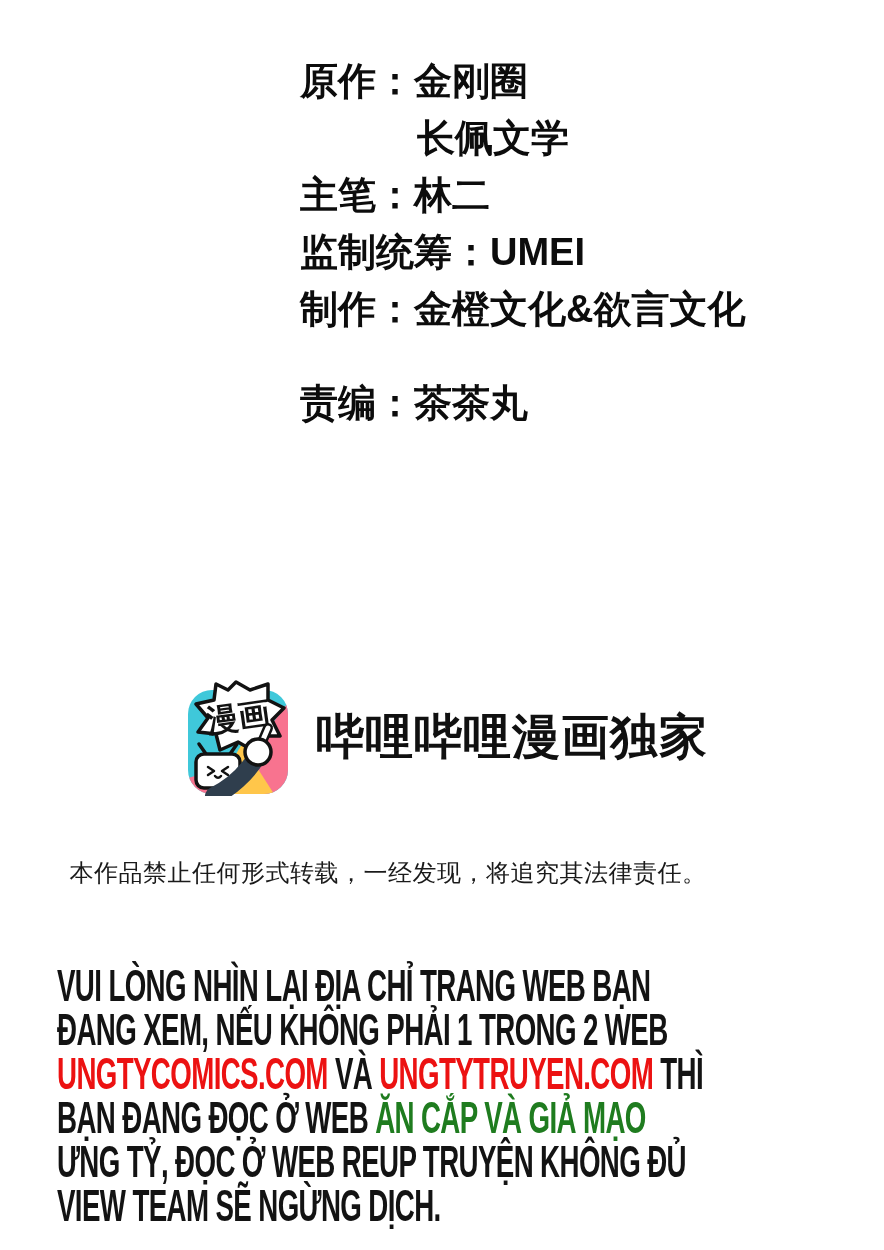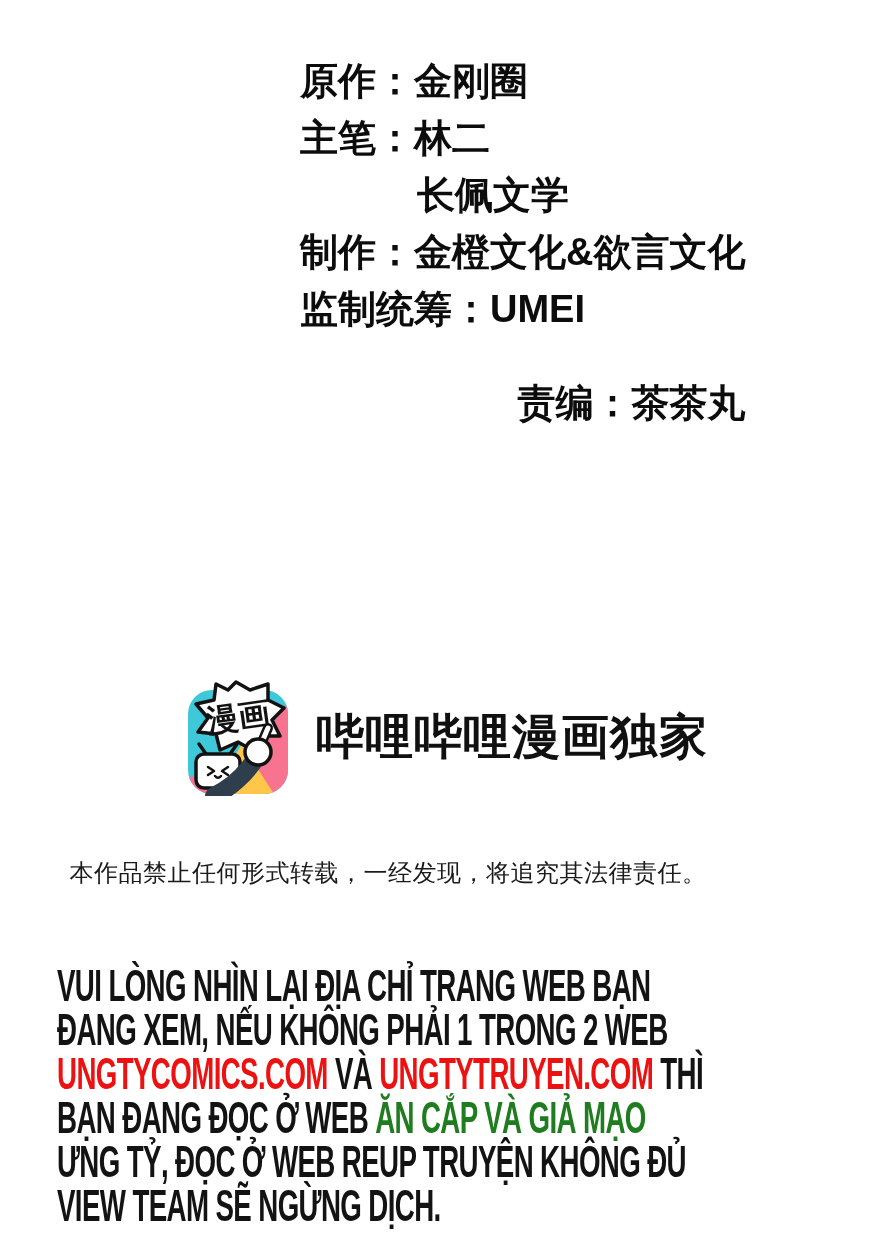--- a/index.html
+++ b/index.html
@@ -11,21 +11,21 @@
   .page{position:absolute;inset:0;background:#ffffff;}
 
   
   .credits{
     position:absolute;left:300px;top:8px;
     color:#0c0c0c;font-weight:700;font-size:38px;line-height:57px;
     white-space:nowrap;
     margin-top:45px;
   }
   .credit-line.indent{padding-left:117px;}
-  .credit-line.editor{margin-top:37px;text-align:right;}
+  .credit-line.editor{margin-top:37px;}
 
   
   .publisher{
     position:absolute;left:186px;top:678px;
     display:flex;align-items:center;gap:26px;
   }
   .app-icon{width:104px;height:118px;display:block;}
   .app-icon text{font-family:"Liberation Sans","DejaVu Sans",sans-serif;}
   .publisher-text{
     font-size:48px;font-weight:700;color:#101010;letter-spacing:1px;
@@ -46,24 +46,24 @@
     transform:scaleX(0.63);transform-origin:0 50%;
   }
 </style>
 </head>
 <body>
 
 <div class="page">
 
   <div class="credits">
     <div class="credit-line"><span>原作：</span><span>金刚圈</span></div>
+    <div class="credit-line indent"><span>长佩文学</span></div>
     <div class="credit-line"><span>主笔：</span><span>林二</span></div>
-    <div class="credit-line indent"><span>长佩文学</span></div>
+    <div class="credit-line"><span>监制统筹：</span><span>UMEI</span></div>
     <div class="credit-line"><span>制作：</span><span>金橙文化&amp;欲言文化</span></div>
-    <div class="credit-line"><span>监制统筹：</span><span>UMEI</span></div>
     <div class="credit-line editor"><span>责编：</span><span>茶茶丸</span></div>
   </div>
 
   <div class="publisher">
     <svg class="app-icon" viewBox="0 0 104 118" aria-hidden="true">
       <defs>
         <clipPath id="sq">
             <rect x="2" y="12" width="100" height="104" rx="24"></rect>
           </clipPath>
       </defs>

